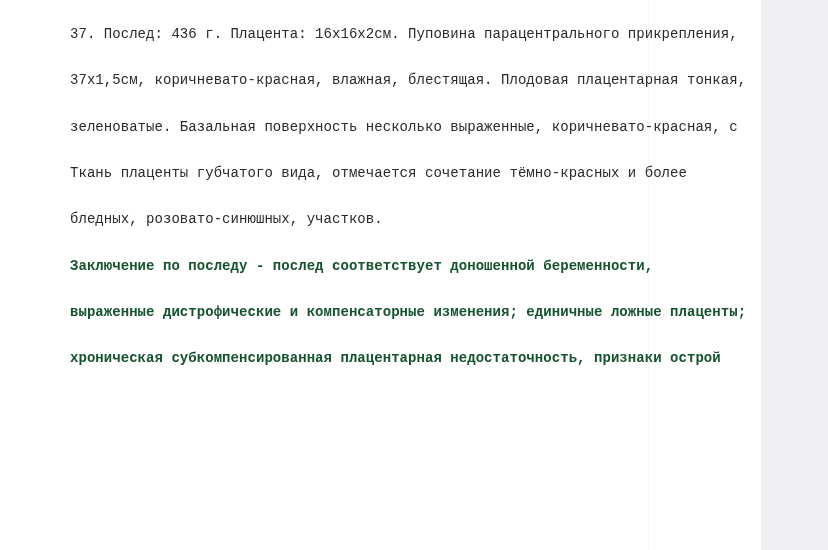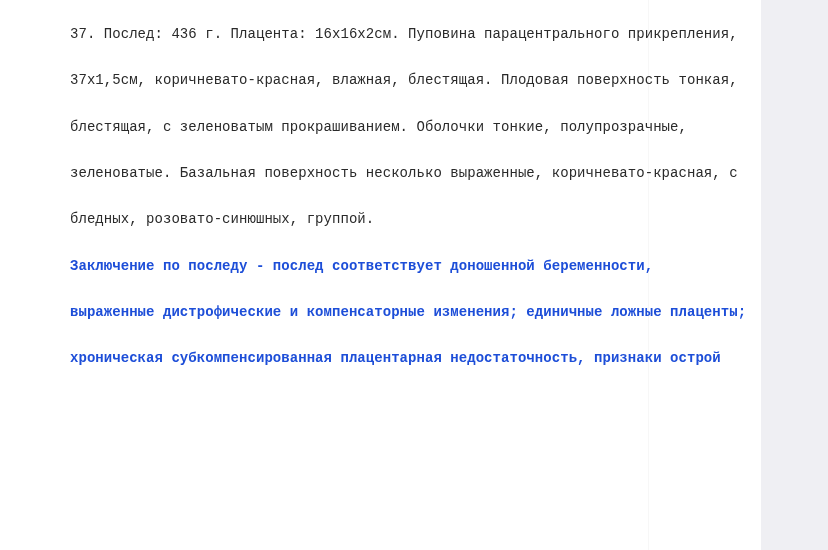--- a/index.html
+++ b/index.html
@@ -40,34 +40,34 @@
       top: 0;
       width: 720px;
       font-family: "Liberation Mono", "DejaVu Sans Mono", monospace;
       font-size: 14px;
       line-height: 15.45px;
       color: #2a2a2a;
       white-space: pre;
       letter-spacing: 0.05px;
     }
     .line { display: block; height: 15.45px; }
-    .bold { font-weight: bold; color: #1d4ed8; }
+    .bold { font-weight: bold; color: #14532d; }
   </style>
 </head>
 <body>
 
 <div class="viewer">
   <div class="page">
     <div class="fold-line"></div>
     <div class="text">
       <span class="line">37. Послед: 436 г. Плацента: 16х16х2см. Пуповина парацентрального прикрепления,</span>
-      <span class="line">37х1,5см, коричневато-красная, влажная, блестящая. Плодовая поверхность тонкая,</span>
-      <span class="line">блестящая, с зеленоватым прокрашиванием. Оболочки тонкие, полупрозрачные,</span>
+      <span class="line">37х1,5см, коричневато-красная, влажная, блестящая. Плодовая плацентарная тонкая,</span>
       <span class="line">зеленоватые. Базальная поверхность несколько выраженные, коричневато-красная, с</span>
-      <span class="line">бледных, розовато-синюшных, группой.</span>
+      <span class="line">Ткань плаценты губчатого вида, отмечается сочетание тёмно-красных и более</span>
+      <span class="line">бледных, розовато-синюшных, участков.</span>
       <span class="line bold">Заключение по последу - послед соответствует доношенной беременности,</span>
       <span class="line bold">выраженные дистрофические и компенсаторные изменения; единичные ложные плаценты;</span>
       <span class="line bold">хроническая субкомпенсированная плацентарная недостаточность, признаки острой</span>
       
       
       
       
       
       
       

